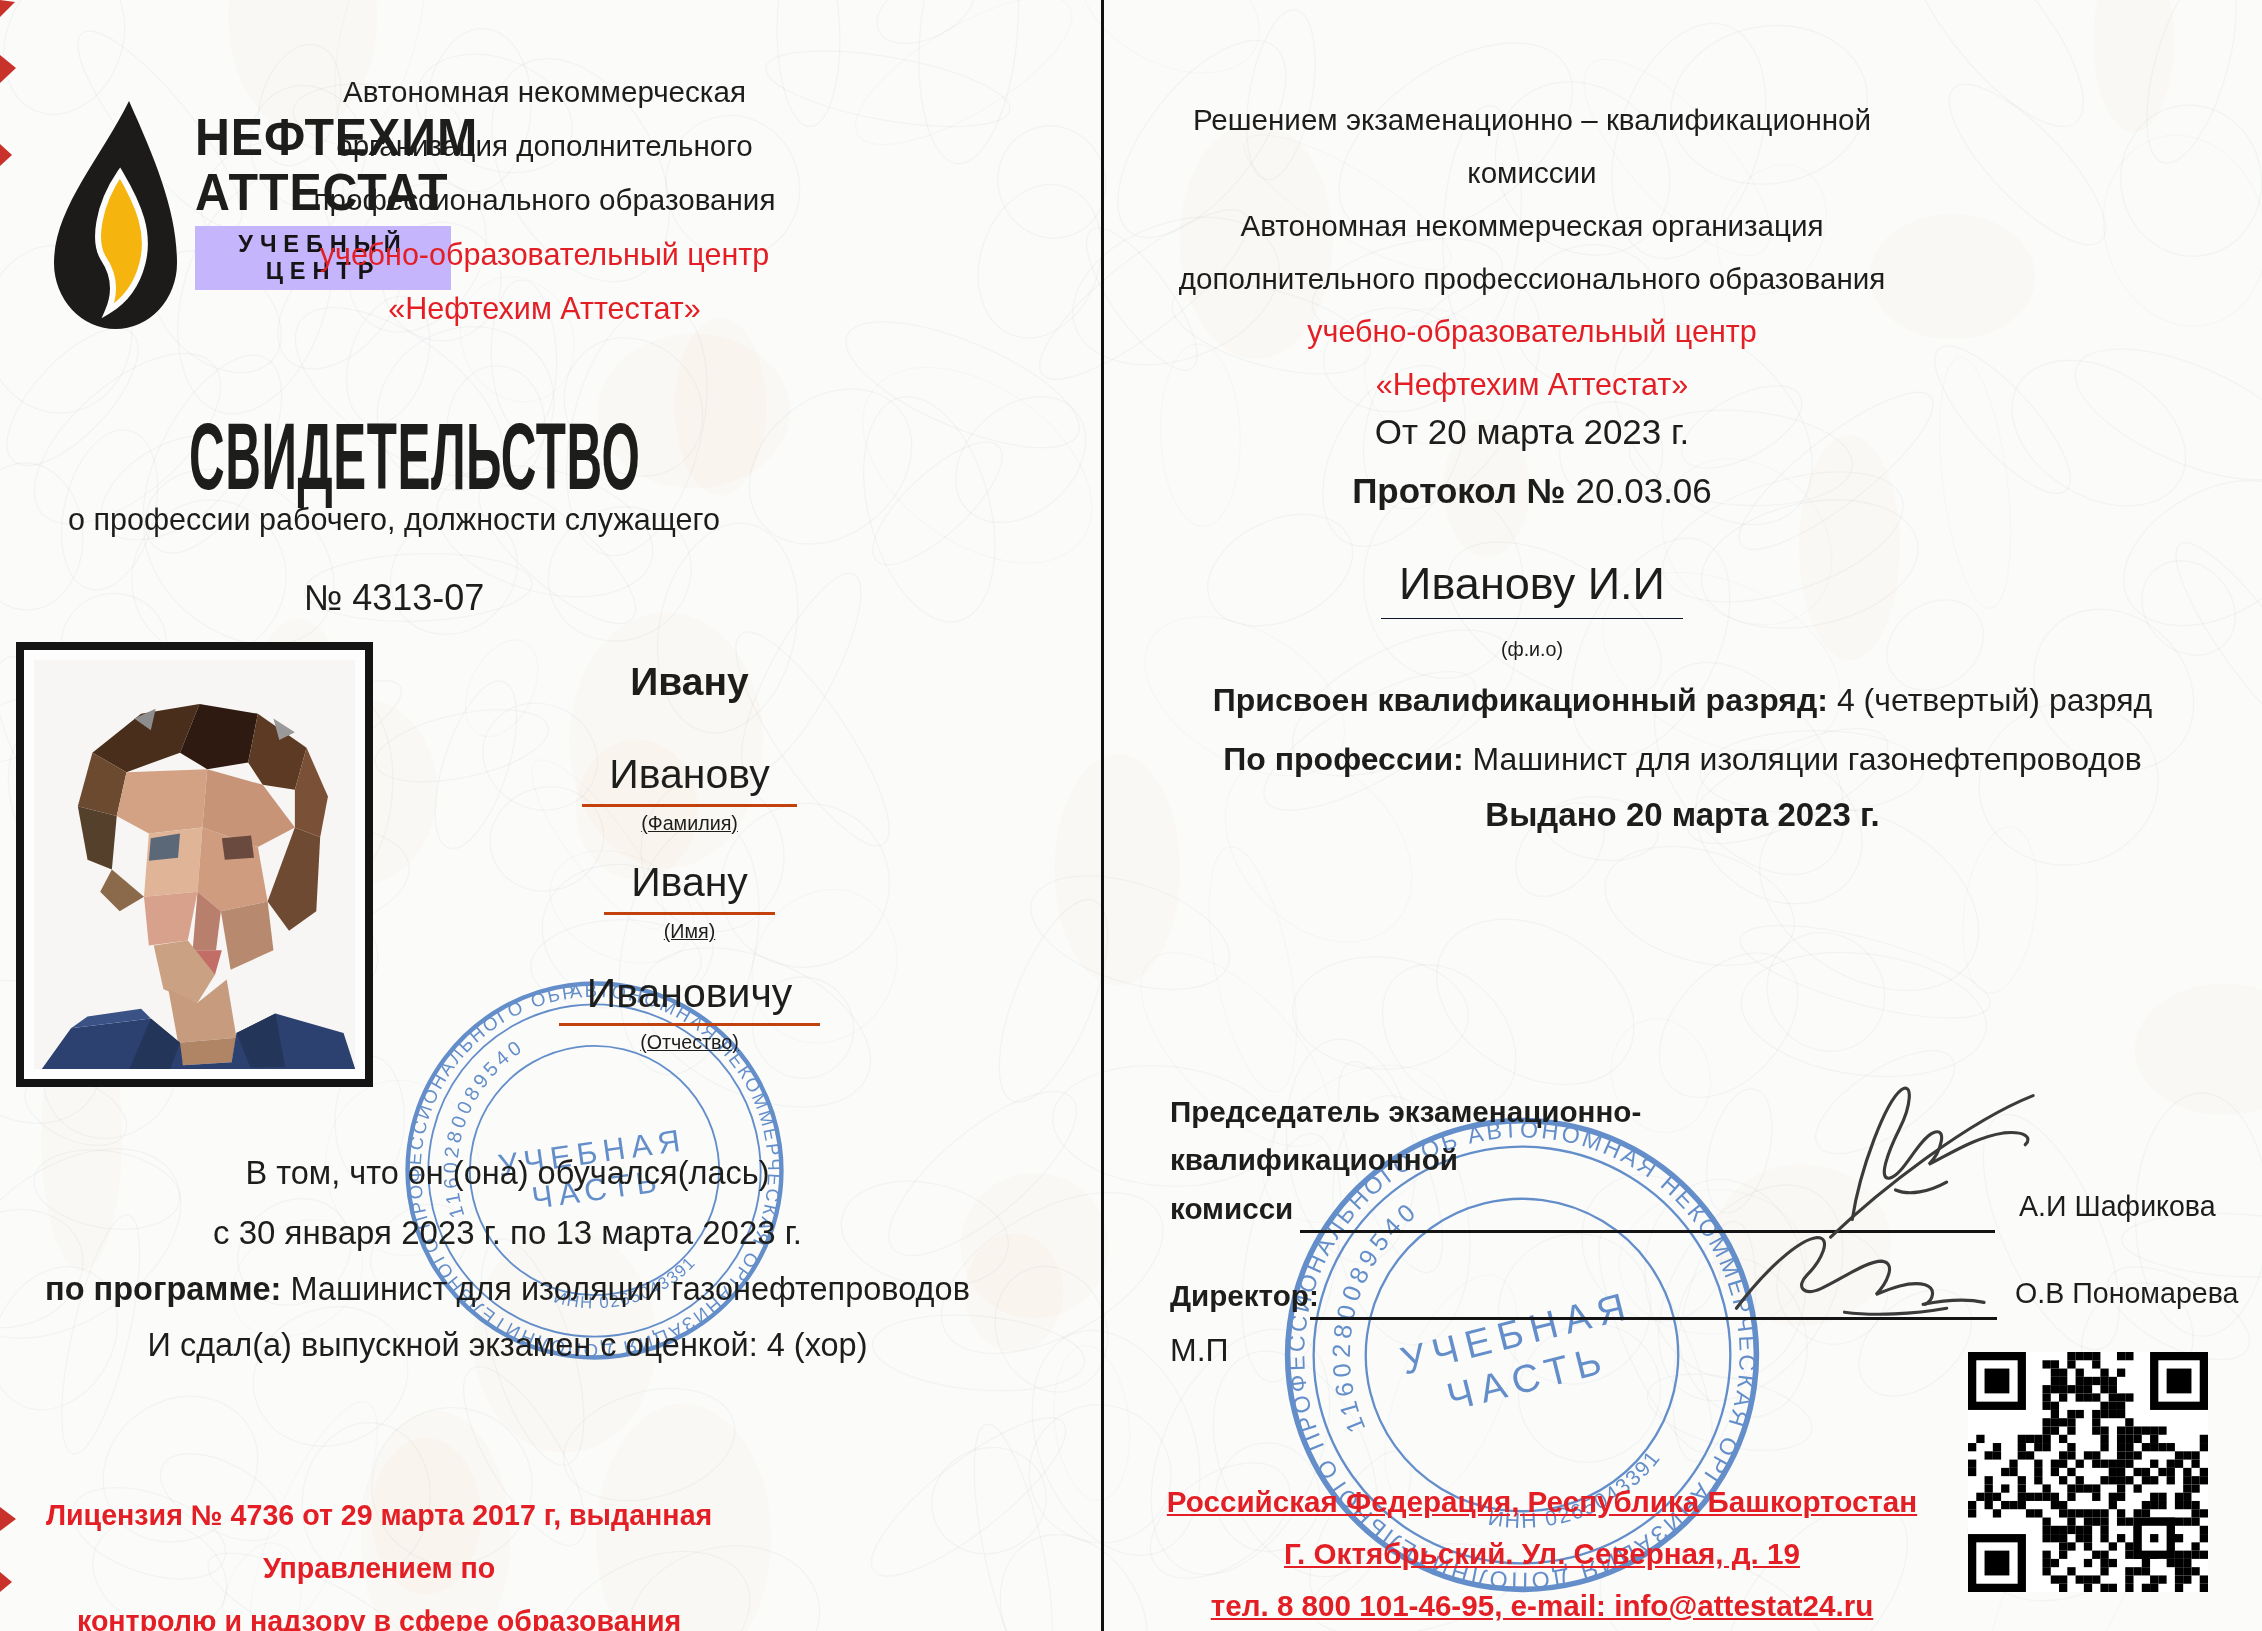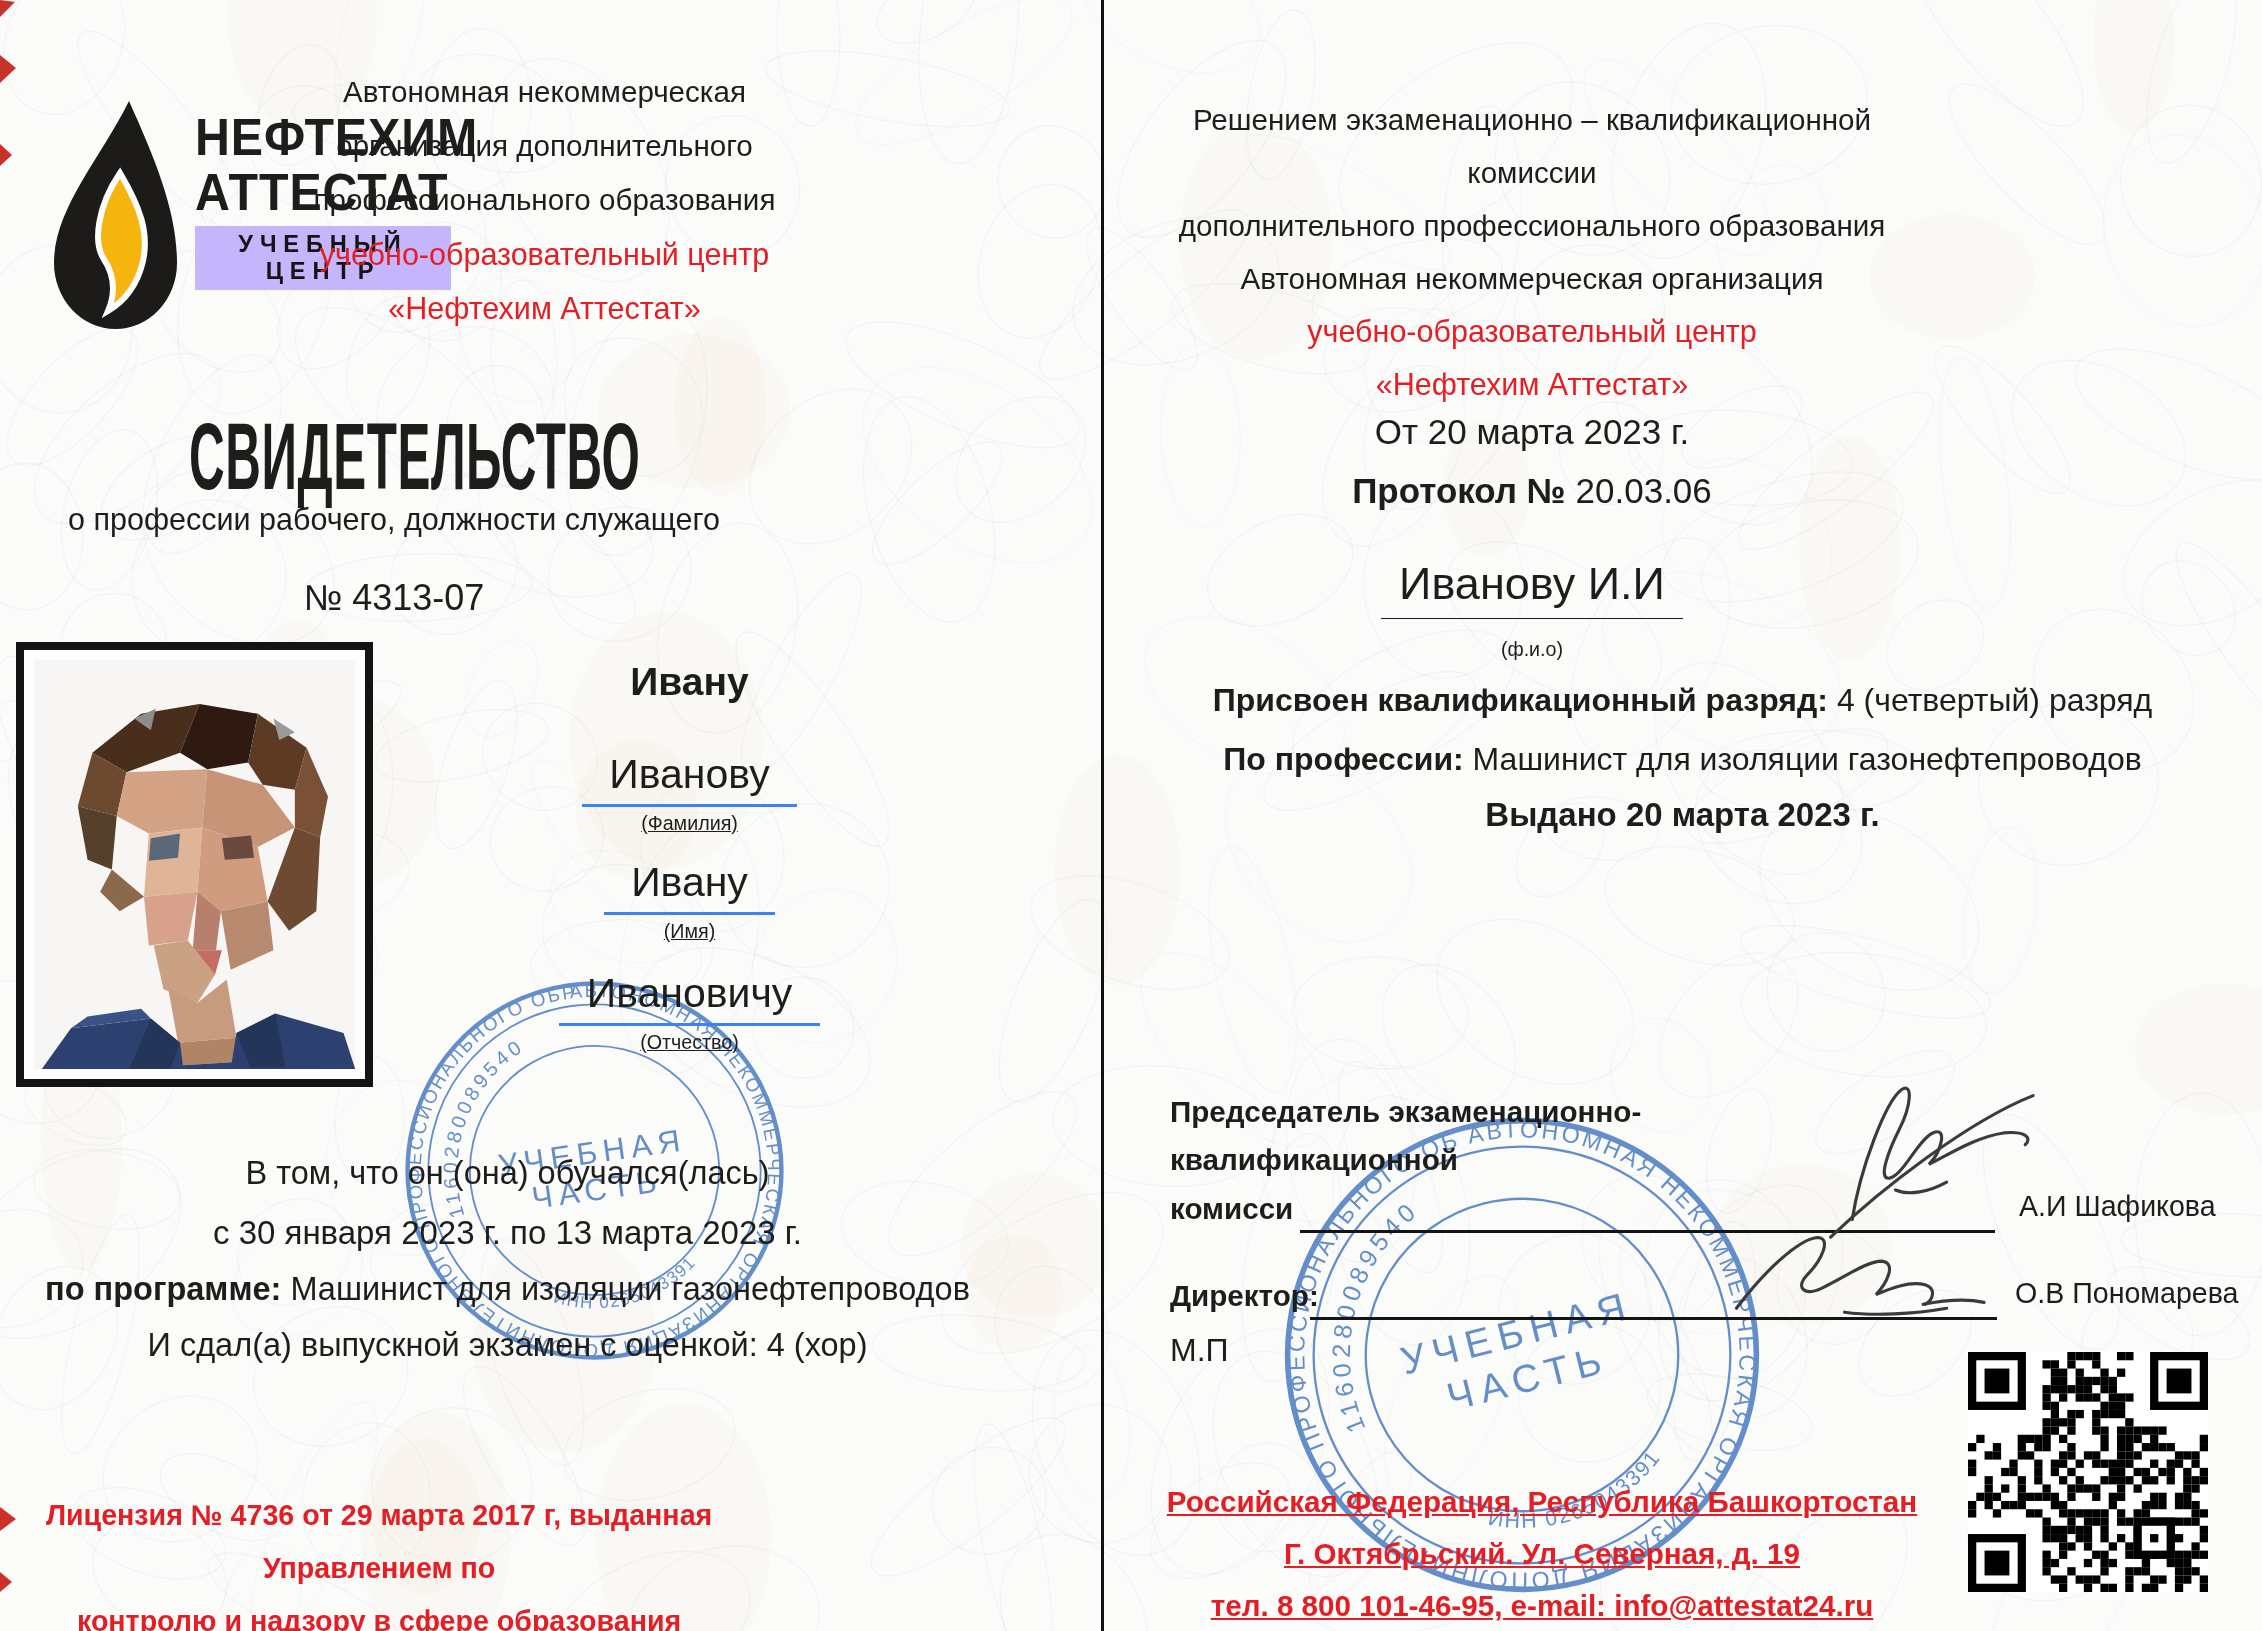--- a/index.html
+++ b/index.html
@@ -16,21 +16,21 @@
   .org-header{left:313px;top:65px;width:463px;font-size:29.6px;line-height:54px;z-index:2;}
   .org-red{font-size:30.5px;}
   .cert-title{left:0;top:402px;width:788px;font-size:95px;font-weight:bold;letter-spacing:1px;
               transform:scaleX(0.52);transform-origin:50% 50%;white-space:nowrap;z-index:2;}
   .cert-sub{left:0;top:502px;width:788px;font-size:30.5px;z-index:2;}
   .cert-num{left:251px;top:577px;width:286px;font-size:36px;z-index:2;}
   .photo{left:15.8px;top:642px;width:357px;height:445px;border:8.9px solid #141414;background:#fdfdfd;
          box-sizing:border-box;padding:9.9px;z-index:2;}
   .issued{left:473px;top:660px;width:433px;font-size:39px;font-weight:bold;z-index:2;}
   .nm{left:473px;width:433px;font-size:41px;z-index:2;}
-  .nm .u{display:inline-block;border-bottom:3px solid #3b82f6;padding:0 27.6px 5.9px;}
+  .nm .u{display:inline-block;border-bottom:3px solid #c2410c;padding:0 27.6px 5.9px;}
   .nmcap{left:473px;width:433px;font-size:19.7px;text-decoration:underline;z-index:2;}
   .bodyline{left:0;top:0;width:1015px;font-size:32.5px;z-index:2;}
   .license{left:27.6px;top:1489px;width:703px;font-size:28.6px;font-weight:bold;line-height:53px;z-index:2;}
 
   
   .divider{left:1101px;top:0;width:3px;height:1631px;background:#111;z-index:4;}
 
   
   .r-header{left:1133px;top:93px;width:798px;font-size:29.6px;line-height:53px;z-index:2;}
   .r-red{font-size:30.5px;}
@@ -440,22 +440,22 @@
       <text x="300" y="340" text-anchor="middle" font-size="42" letter-spacing="8" fill="#4a7cc2">ЧАСТЬ</text>
     </svg>
   </div>
 
   <div class="abs divider"></div>
 
   <div>
 
     <div class="abs ctr r-header">
       <div>Решением экзаменационно – квалификационной комиссии</div>
+      <div>Автономная некоммерческая организация</div>
       <div>дополнительного профессионального образования</div>
-      <div>Автономная некоммерческая организация</div>
       <div class="red r-red">учебно-образовательный центр</div>
       <div class="red r-red">«Нефтехим Аттестат»</div>
     </div>
 
     <div class="abs ctr r-date">От 20 марта 2023 г.</div>
 
     <div class="abs ctr r-proto">
       <span class="b">Протокол №</span><span> 20.03.06</span>
     </div>
 

